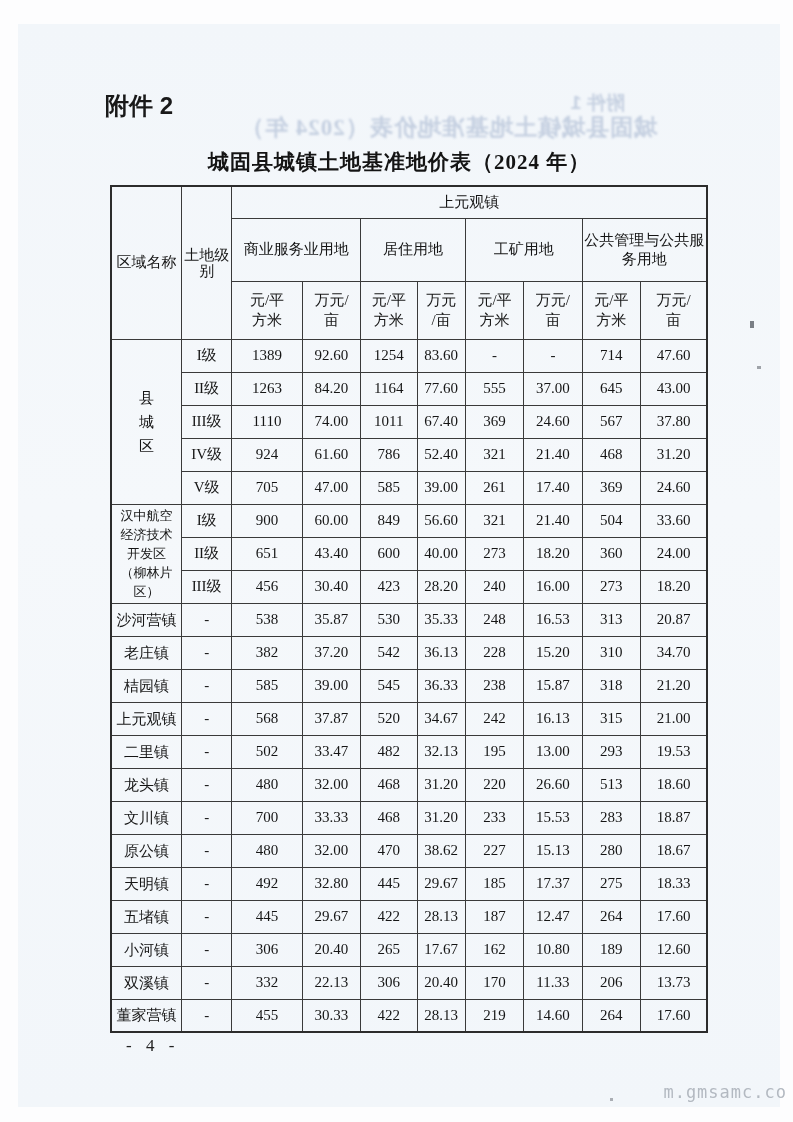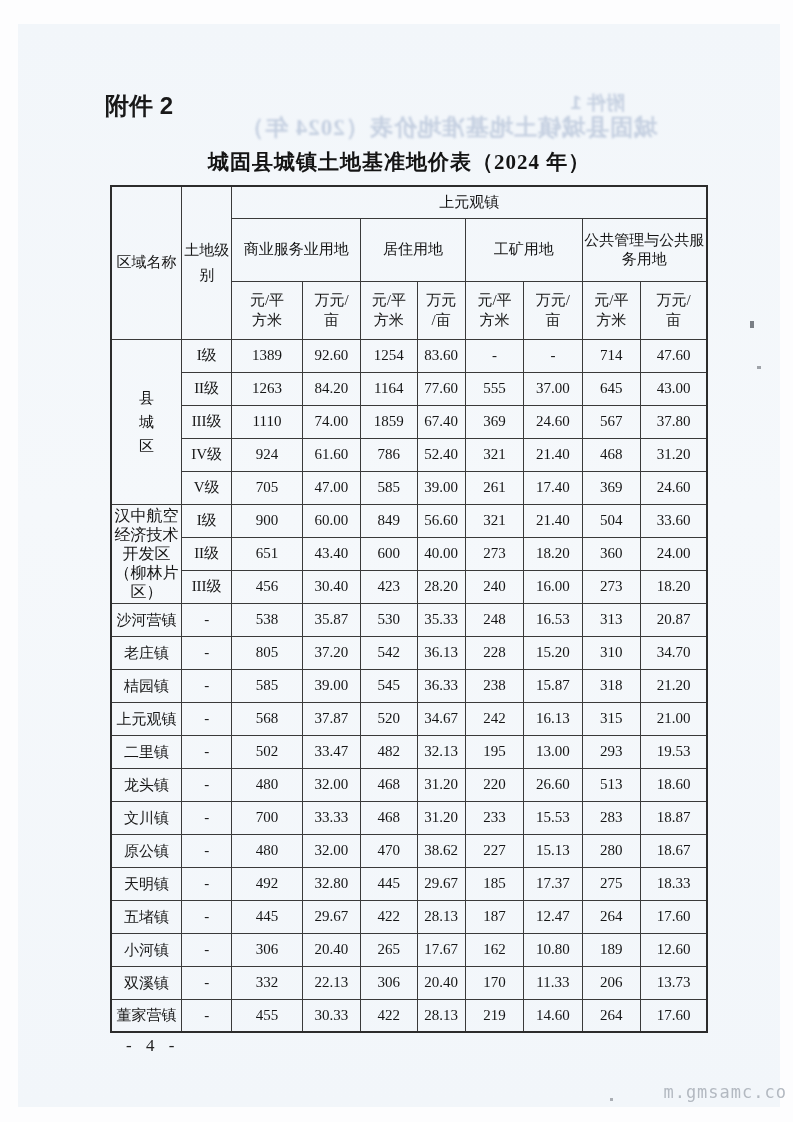--- a/index.html
+++ b/index.html
@@ -64,21 +64,21 @@
     font-size: 15px;
     color: #151515;
     overflow: hidden;
   }
   tr.h1 { height: 32px; }
   tr.h2 { height: 63px; }
   tr.h3 { height: 58px; }
   tbody tr { height: 33px; }
   th.unit { white-space: pre-line; line-height: 20px; font-family: Liberation Serif, serif; }
   td.region { white-space: pre-line; line-height: 24px; }
-  td.region.compact { line-height: 19px; font-size: 16px; }
+  td.region.compact { line-height: 19px; font-size: 13px; }
   td.num { font-size: 15.5px; }
 
   .pagenum {
     position: absolute;
     left: 108px; top: 1012px;
     font-size: 17px;
     letter-spacing: 5px;
     color: #222;
   }
   .watermark {
@@ -114,21 +114,21 @@
       <col style="width:56px">
         <col style="width:48px">
       <col style="width:58px">
         <col style="width:58px">
       <col style="width:58px">
         <col style="width:66px">
     </colgroup>
     <thead>
       <tr class="h1">
         <th rowspan="3">区域名称</th>
-        <th rowspan="3" style="line-height:25px">土地级别</th>
+        <th rowspan="3" style="line-height:16px">土地级别</th>
         <th colspan="8">上元观镇</th>
       </tr>
       <tr class="h2">
         <th colspan="2" class="cat">商业服务业用地</th>
         <th colspan="2" class="cat">居住用地</th>
         <th colspan="2" class="cat">工矿用地</th>
         <th colspan="2" class="cat">公共管理与公共服务用地</th>
       </tr>
       <tr class="h3" id="units-row">
           <th class="unit">元/平
@@ -172,21 +172,21 @@
           <td class="num">77.60</td>
           <td class="num">555</td>
           <td class="num">37.00</td>
           <td class="num">645</td>
           <td class="num">43.00</td>
         </tr>
         <tr>
           <td>III级</td>
           <td class="num">1110</td>
           <td class="num">74.00</td>
-          <td class="num">1859</td>
+          <td class="num">1011</td>
           <td class="num">67.40</td>
           <td class="num">369</td>
           <td class="num">24.60</td>
           <td class="num">567</td>
           <td class="num">37.80</td>
         </tr>
         <tr>
           <td>IV级</td>
           <td class="num">924</td>
           <td class="num">61.60</td>
@@ -254,21 +254,21 @@
           <td class="num">530</td>
           <td class="num">35.33</td>
           <td class="num">248</td>
           <td class="num">16.53</td>
           <td class="num">313</td>
           <td class="num">20.87</td>
         </tr>
         <tr>
           <td class="region" rowspan="1">老庄镇</td>
           <td>-</td>
-          <td class="num">805</td>
+          <td class="num">382</td>
           <td class="num">37.20</td>
           <td class="num">542</td>
           <td class="num">36.13</td>
           <td class="num">228</td>
           <td class="num">15.20</td>
           <td class="num">310</td>
           <td class="num">34.70</td>
         </tr>
         <tr>
           <td class="region" rowspan="1">桔园镇</td>

